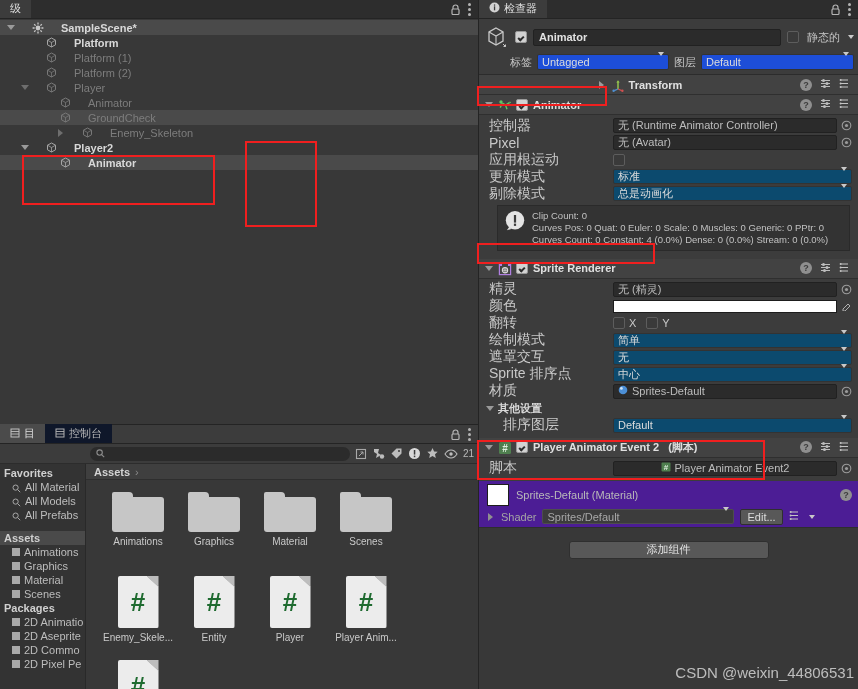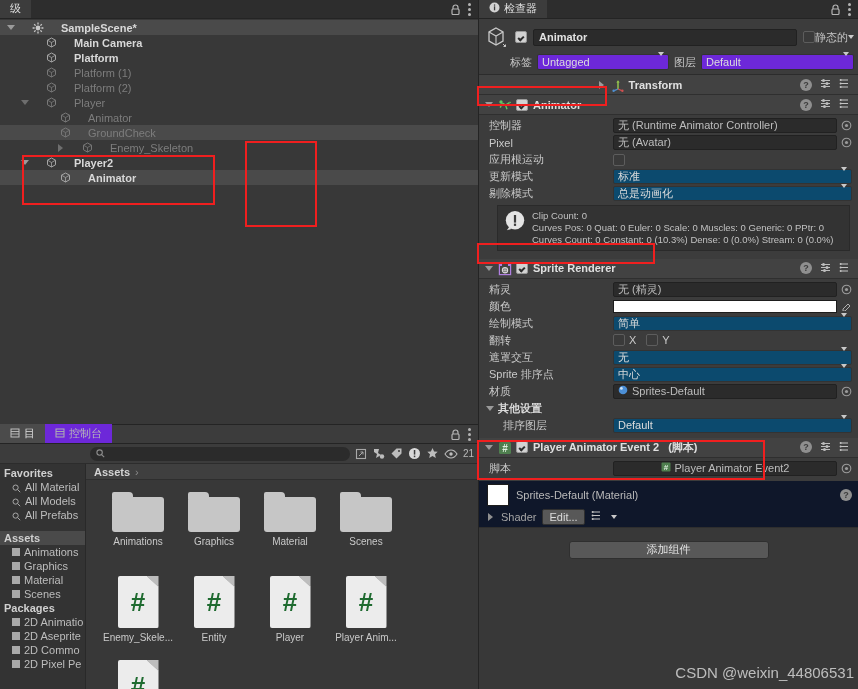--- a/index.html
+++ b/index.html
@@ -11,21 +11,21 @@
   }
   .app{ position:absolute; inset:0; display:flex; }
 
   
   .leftcol{ width:478px; height:689px; display:flex; flex-direction:column; background:#383838; }
 
   
   .tabbar{ height:19px; background:#3c3c3c; display:flex; align-items:flex-end;
            position:relative; border-bottom:1px solid #242424; }
   .tab{ height:19px; padding:0 10px; display:flex; align-items:center; gap:4px;
-        font-size:11px; color:#b8b8b8; background:#6d28d9; }
+        font-size:11px; color:#b8b8b8; background:#0f172a; }
   .tab.active{ background:#4b4b4b; color:#dedede; }
   .tabbar .spacer{ flex:1; }
   .tabbar-right{ display:flex; align-items:center; gap:7px; padding:0 7px 2px 0; }
 
   .hier-tabbar{ background:#2d2d2d; }
   .hier-tabbar .tab.active{ background:#3c3c3c; }
 
   
   .hier{ flex:0 0 424px; background:#383838; display:flex; flex-direction:column; position:relative; }
   .hier-search{ height:20px; background:#3c3c3c; display:flex; align-items:center;
@@ -100,57 +100,57 @@
   .ihrow1{ display:flex; align-items:center; gap:6px; }
   .objicon{ width:26px; height:26px; flex:0 0 26px; }
   .cb{ width:12px; height:12px; flex:0 0 12px; background:#d2d2d2; border:1px solid #9a9a9a;
        border-radius:2px; position:relative; }
   .cb.on::after{ content:""; position:absolute; left:2px; top:4px; width:4px; height:2px;
        border-left:2px solid #2c2c2c; border-bottom:2px solid #2c2c2c; transform:rotate(-45deg); }
   .cb.dark{ background:#3a3a3a; border-color:#5d5d5d; }
   .namefield{ flex:1; height:17px; background:#2b2b2b; border:1px solid #212121; border-radius:2px;
               display:flex; align-items:center; padding:0 5px; font-size:11px; font-weight:bold;
               color:#e2e2e2; }
-  .statwrap{ display:flex; align-items:center; gap:0; }
+  .statwrap{ display:flex; align-items:center; gap:8px; }
   .statwrap .lbl{ font-size:11px; color:#c8c8c8; }
   .ihrow2{ display:flex; align-items:center; gap:5px; margin-top:4px; padding-left:27px; }
   .lab{ font-size:11px; color:#c8c8c8; white-space:nowrap; }
-  .dd{ height:16px; background:#6d28d9; border:1px solid #333; border-radius:2px;
+  .dd{ height:16px; background:#1d4ed8; border:1px solid #333; border-radius:2px;
        display:flex; align-items:center; padding:0 4px; font-size:11px; color:#dcdcdc;
        position:relative; }
   .dd .arw{ margin-left:auto; padding-left:6px; }
   .arrow-d{ width:0; height:0; border-left:3.5px solid transparent; border-right:3.5px solid transparent;
             border-top:4px solid #c9c9c9; }
 
   .insp-body{ flex:1; overflow:hidden; }
   .comp-hdr{ height:20px; background:#424242; display:flex; align-items:center; gap:5px;
              padding:0 5px; border-bottom:1px solid #2f2f2f; }
   .comp-hdr .title{ font-size:11px; font-weight:bold; color:#e0e0e0; }
   .comp-hdr .right{ margin-left:auto; display:flex; align-items:center; gap:7px; }
   .comp-body{ background:#3c3c3c; padding:2px 0 4px 0; }
   .prow{ height:17px; display:flex; align-items:center; padding:0 6px 0 10px; gap:4px; }
-  .prow .pl{ width:120px; flex:0 0 120px; font-size:11px; color:#c9c9c9; }
+  .prow .pl{ width:120px; flex:0 0 120px; font-size:14px; color:#c9c9c9; }
   .prow .pl.ind{ padding-left:14px; }
   .pfield{ flex:1; height:15px; background:#2b2b2b; border:1px solid #212121; border-radius:2px;
            display:flex; align-items:center; padding:0 4px; font-size:11px; color:#bdbdbd; }
   .objsel{ flex:1; height:15px; background:#2b2b2b; border:1px solid #212121; border-radius:2px;
            display:flex; align-items:center; padding:0 4px; gap:4px; font-size:11px; color:#bdbdbd; }
   .target{ width:11px; height:11px; flex:0 0 11px; }
   .pdd{ flex:1; height:15px; background:#0c4a6e; border:1px solid #333; border-radius:2px;
         display:flex; align-items:center; padding:0 4px; font-size:11px; color:#dcdcdc; }
   .pdd .arw{ margin-left:auto; }
   .whitebar{ flex:1; height:13px; background:#ffffff; border:1px solid #1d1d1d; }
   .flips{ flex:1; display:flex; align-items:center; gap:4px; font-size:11px; color:#c9c9c9; }
   .subhdr{ height:17px; display:flex; align-items:center; gap:4px; padding-left:6px;
            font-size:11px; font-weight:bold; color:#d8d8d8; }
   .infobox{ margin:3px 8px 4px 18px; background:#333333; border:1px solid #2a2a2a;
             display:flex; gap:6px; padding:4px 6px; align-items:flex-start; }
   .warnicon{ width:22px; height:22px; flex:0 0 22px; }
   .infotext{ font-size:9.5px; color:#c2c2c2; line-height:1.25; }
-  .matblock{ background:#0f172a; padding:3px 0 2px 0; }
+  .matblock{ background:#4c1d95; padding:3px 0 2px 0; }
   .matrow1{ display:flex; align-items:center; gap:7px; padding:0 6px 0 8px; }
   .matswatch{ width:22px; height:22px; background:#ffffff; border:1px solid #1d1d1d; }
   .matname{ font-size:11px; color:#b9b9b9; }
   .matrow2{ display:flex; align-items:center; gap:6px; padding:3px 6px 0 8px; }
   .smalltri{ width:8px; height:8px; position:relative; flex:0 0 8px; }
   .smalltri::after{ content:""; position:absolute; left:1px; top:0;
       border-top:4px solid transparent; border-bottom:4px solid transparent; border-left:5px solid #8f8f8f; }
   .shlab{ font-size:11px; color:#a5a5a5; }
   .shdd{ width:192px; height:15px; background:#3c3c3c; border:1px solid #4d4d4d; border-radius:2px;
          display:flex; align-items:center; padding:0 4px; font-size:11px; color:#a8a8a8; }
@@ -210,27 +210,20 @@
         
         <div class="row sel bold" style="padding-left: 6px;">
             <span class="tri down"></span>
             <span class="scene-icon"><svg width="12" height="12" viewBox="0 0 12 12">
                 <circle cx="6" cy="6" r="2.4" fill="#c9c9c9"></circle>
                 <g stroke="#c9c9c9" stroke-width="1.3">
                   <path d="M6 .6v2M6 9.4v2M.6 6h2M9.4 6h2M2.2 2.2l1.4 1.4M8.4 8.4l1.4 1.4M9.8 2.2L8.4 3.6M3.6 8.4L2.2 9.8"></path>
                 </g>
               </svg></span>
             <span class="nm">SampleScene*</span>
-          </div><div class="row bold" style="padding-left: 20px;">
-            <span class="tri"></span>
-            <span class="cube"><svg width="11" height="11" viewBox="0 0 11 11">
-                <path d="M5.5 1l4 2.2v4.6L5.5 10 1.5 7.8V3.2z" fill="none" stroke="#a6a6a6" stroke-width="1"></path>
-                <path d="M1.5 3.2l4 2.3 4-2.3M5.5 5.5V10" fill="none" stroke="#a6a6a6" stroke-width=".8"></path>
-              </svg></span>
-            <span class="nm">Main Camera</span>
           </div><div class="row bold" style="padding-left: 20px;">
             <span class="tri"></span>
             <span class="cube"><svg width="11" height="11" viewBox="0 0 11 11">
                 <path d="M5.5 1l4 2.2v4.6L5.5 10 1.5 7.8V3.2z" fill="none" stroke="#a6a6a6" stroke-width="1"></path>
                 <path d="M1.5 3.2l4 2.3 4-2.3M5.5 5.5V10" fill="none" stroke="#a6a6a6" stroke-width=".8"></path>
               </svg></span>
             <span class="nm">Platform</span>
           </div><div class="row dim" style="padding-left: 20px;">
             <span class="tri dim"></span>
             <span class="cube"><svg width="11" height="11" viewBox="0 0 11 11">
@@ -688,21 +681,21 @@
           <div class="infobox">
             <span class="warnicon"><svg width="22" height="22" viewBox="0 0 22 22">
                 <path d="M11 1a9.2 9.2 0 1 0 0 18.4 9.2 9.2 0 0 0 0-18.4z" fill="#e4e4e4"></path>
                 <path d="M5.5 16.5l-2.6 3.8 4.4-1.4z" fill="#e4e4e4"></path>
                 <rect x="9.9" y="5" width="2.2" height="7.6" fill="#3b3b3b"></rect>
                 <rect x="9.9" y="13.6" width="2.2" height="2.3" fill="#3b3b3b"></rect>
               </svg></span>
             <div class="infotext">
               <div>Clip Count: 0</div>
               <div>Curves Pos: 0 Quat: 0 Euler: 0 Scale: 0 Muscles: 0 Generic: 0 PPtr: 0</div>
-              <div>Curves Count: 0 Constant: 0 (10.3%) Dense: 0 (0.0%) Stream: 0 (0.0%)</div>
+              <div>Curves Count: 0 Constant: 4 (0.0%) Dense: 0 (0.0%) Stream: 0 (0.0%)</div>
             </div>
           </div>
         </div>
         <div class="comp-hdr">
           <span class="tri down"></span>
           <span class="prefix-ic"><svg width="14" height="14" viewBox="0 0 14 14">
               <rect x="1.4" y="1.4" width="11.2" height="11.2" fill="none" stroke="#b07fe0" stroke-width="1.2"></rect>
               <rect x="1.4" y="1.4" width="2.6" height="2.6" fill="#b07fe0"></rect>
               <rect x="10" y="1.4" width="2.6" height="2.6" fill="#b07fe0"></rect>
               <circle cx="7" cy="8.2" r="2.6" fill="none" stroke="#d9d9d9" stroke-width="1.2"></circle>
@@ -742,33 +735,33 @@
               </svg></span>
           </div>
           <div class="prow">
             <span class="pl">颜色</span>
             <div class="whitebar"></div>
             <span><svg width="11" height="11" viewBox="0 0 11 11">
                 <path d="M2 9l5-5 2 2-5 5H2z" fill="none" stroke="#b0b0b0" stroke-width="1"></path>
               </svg></span>
           </div>
           <div class="prow">
-            <span class="pl">绘制模式</span>
-            <div class="pdd">
-              <span>简单</span>
-              <span class="arw"><span class="arrow-d"></span></span>
-            </div>
-          </div>
-          <div class="prow">
             <span class="pl">翻转</span>
             <div class="flips">
               <span class="cb dark"></span>
               <span>X</span>
               <span class="cb dark" style="margin-left:6px"></span>
               <span>Y</span>
+            </div>
+          </div>
+          <div class="prow">
+            <span class="pl">绘制模式</span>
+            <div class="pdd">
+              <span>简单</span>
+              <span class="arw"><span class="arrow-d"></span></span>
             </div>
           </div>
           <div class="prow">
             <span class="pl">遮罩交互</span>
             <div class="pdd">
               <span>无</span>
               <span class="arw"><span class="arrow-d"></span></span>
             </div>
           </div>
           <div class="prow">
@@ -851,20 +844,24 @@
         </div>
         <div class="matblock">
           <div class="matrow1">
             <span class="matswatch"></span>
             <span class="matname">Sprites-Default (Material)</span>
             <span class="qmark" style="margin-left:auto">?</span>
           </div>
           <div class="matrow2">
             <span class="smalltri"></span>
             <span class="shlab">Shader</span>
+            <div class="shdd">
+              <span>Sprites/Default</span>
+              <span class="arw" style="margin-left:auto"><span class="arrow-d"></span></span>
+            </div>
             <div class="btn">
               <span>Edit...</span>
             </div>
             <span><svg width="14" height="13" viewBox="0 0 14 13">
                 <g stroke="#c4c4c4" stroke-width="1.1">
                   <path d="M2 3h7M2 6.5h7M2 10h7"></path>
                 </g>
                 <circle cx="1.6" cy="3" r="1" fill="#c4c4c4"></circle>
                 <circle cx="1.6" cy="6.5" r="1" fill="#c4c4c4"></circle>
                 <circle cx="1.6" cy="10" r="1" fill="#c4c4c4"></circle>

